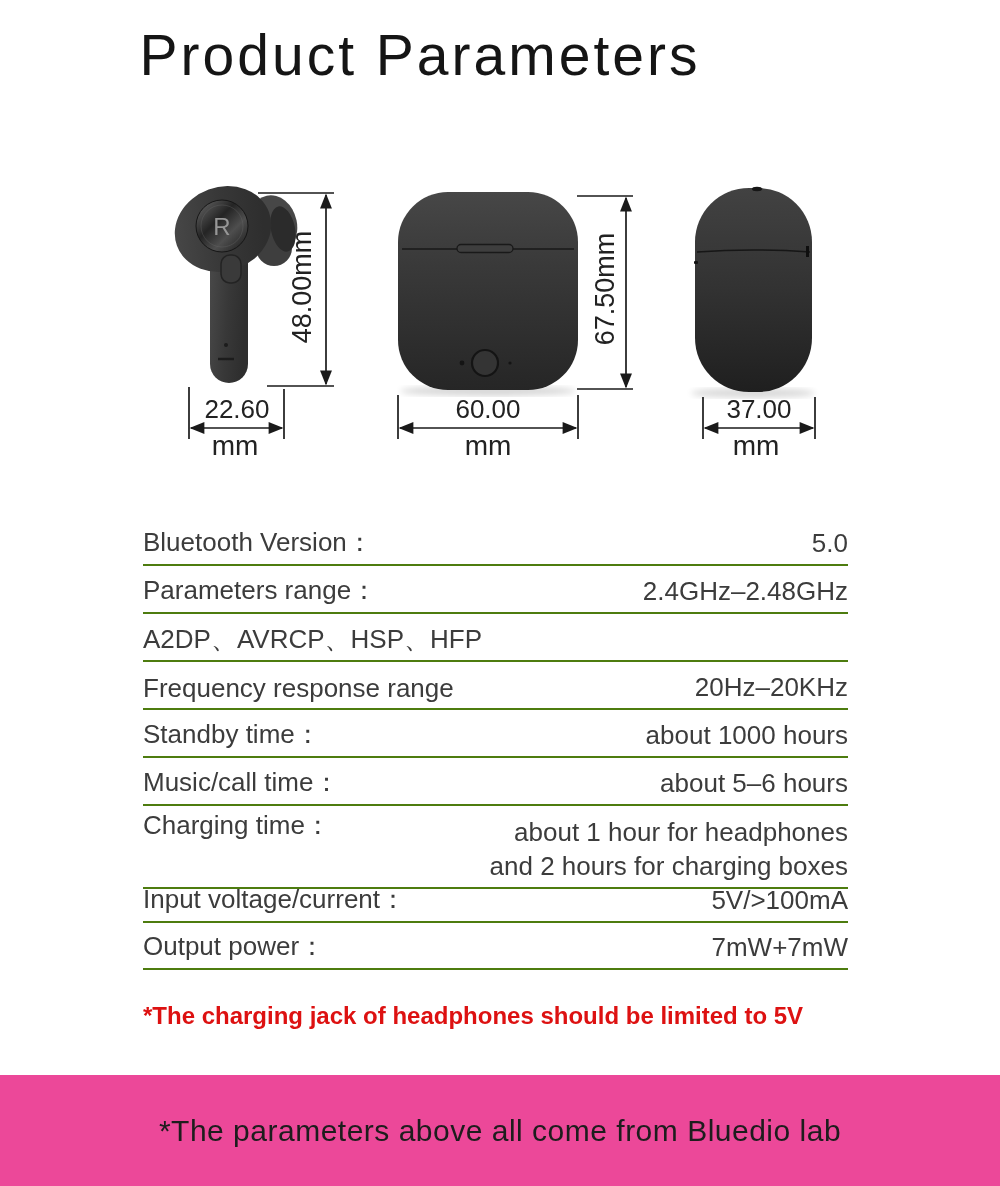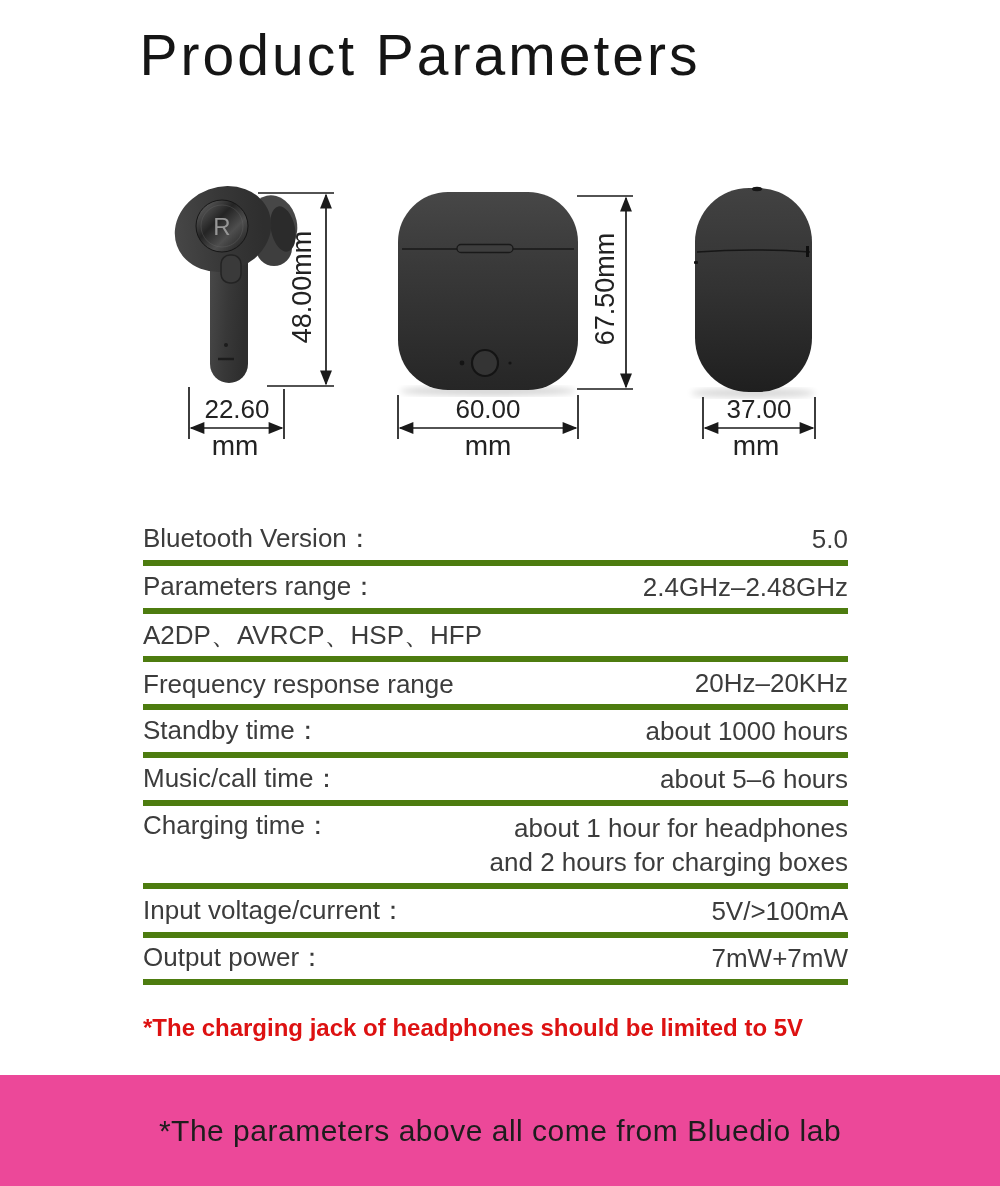--- a/index.html
+++ b/index.html
@@ -18,28 +18,28 @@
   .fig3 { left:685px; top:185px; }
   svg text { font-family:"Liberation Sans", sans-serif; }
   .dim-num  { font-size:26px; fill:#222222; }
   .dim-unit { font-size:28px; fill:#222222; }
   .dim-rot  { font-size:27px; fill:#222222; }
   .r-mark   { font-size:24px; fill:#979797; }
 
   .specs { position:absolute; left:143px; top:518px; width:705px; }
   .spec-row {
     display:flex; justify-content:space-between; align-items:flex-end;
-    height:48px; padding-bottom:4px; border-bottom:6px solid #4d7c0f;
+    height:48px; padding-bottom:4px; border-bottom:2px solid #4d7c0f;
     font-size:26px; color:#3c3c3c;
   }
   .spec-label { white-space:nowrap; }
   .spec-value { text-align:right; white-space:pre-line; line-height:34px; }
   .specs > .spec-row:nth-child(7) { height:83px; }
   .specs > .spec-row:nth-child(7) .spec-label { align-self:flex-start; margin-top:2px; }
-  .specs > .spec-row:nth-child(8) { height:49px; }
+  .specs > .spec-row:nth-child(8) { height:34px; }
   .specs > .spec-row:nth-child(9) { height:47px; }
 
   .warning {
     position:absolute; left:143px; top:1002px; width:720px;
     font-size:24px; font-weight:bold; color:#dd1111;
   }
   .footer {
     position:absolute; left:0; top:1075px; width:1000px; height:111px;
     background:#c8c8c8; display:flex; align-items:center; justify-content:center;
   }
@@ -194,19 +194,19 @@
     <div class="spec-row">
       <span class="spec-label">Input voltage/current：</span>
       <span class="spec-value">5V/&gt;100mA</span>
     </div>
     <div class="spec-row">
       <span class="spec-label">Output power：</span>
       <span class="spec-value">7mW+7mW</span>
     </div>
   </div>
 
-  <div class="warning" style="color: rgb(221, 17, 17); margin-top: 12px;">*The charging jack of headphones should be limited to 5V</div>
+  <div class="warning" style="color: rgb(221, 17, 17);">*The charging jack of headphones should be limited to 5V</div>
 
   <div class="footer" style="background: #ec4899;">
     <span>*The parameters above all come from Bluedio lab</span>
   </div>
 
 </div>
 
 </body></html>

